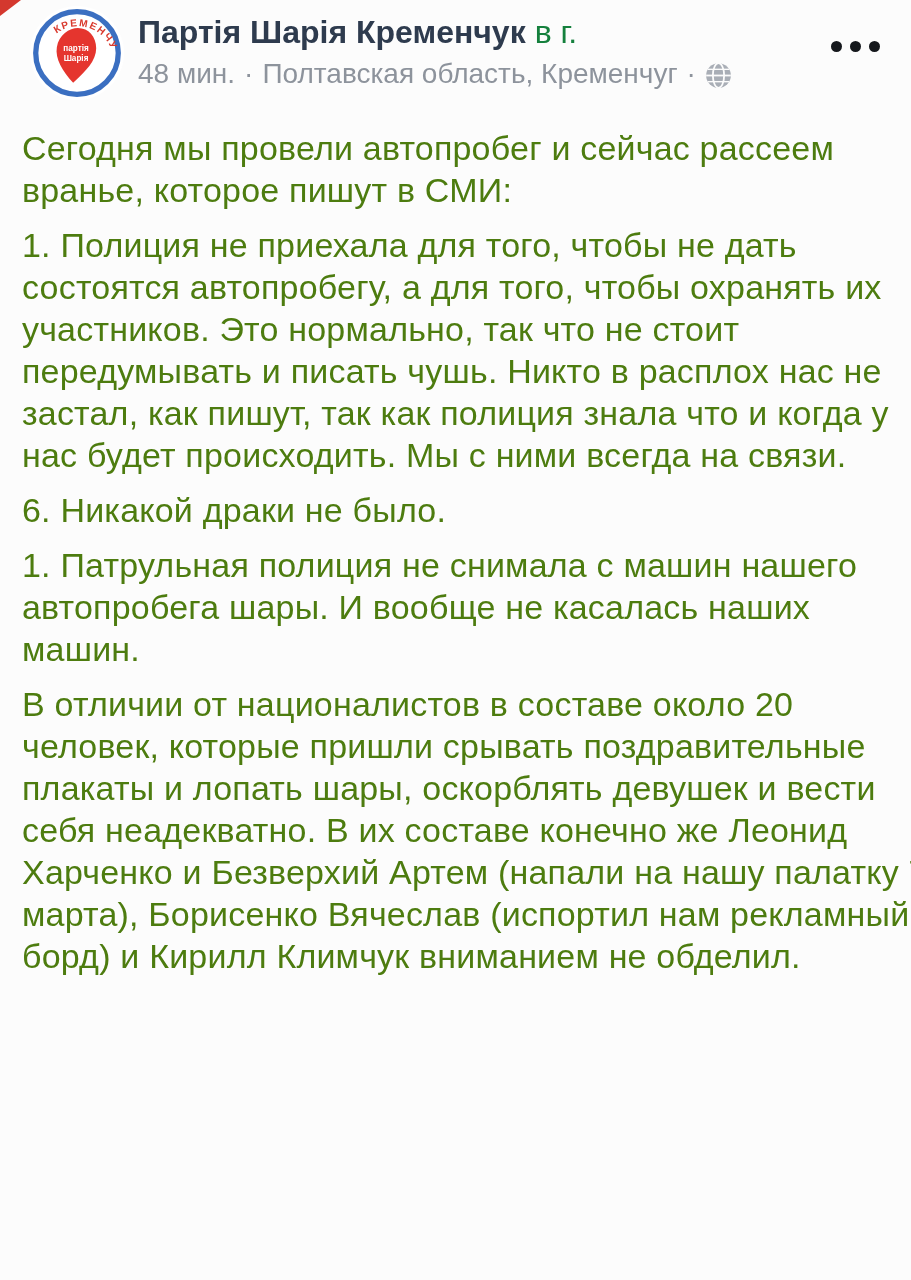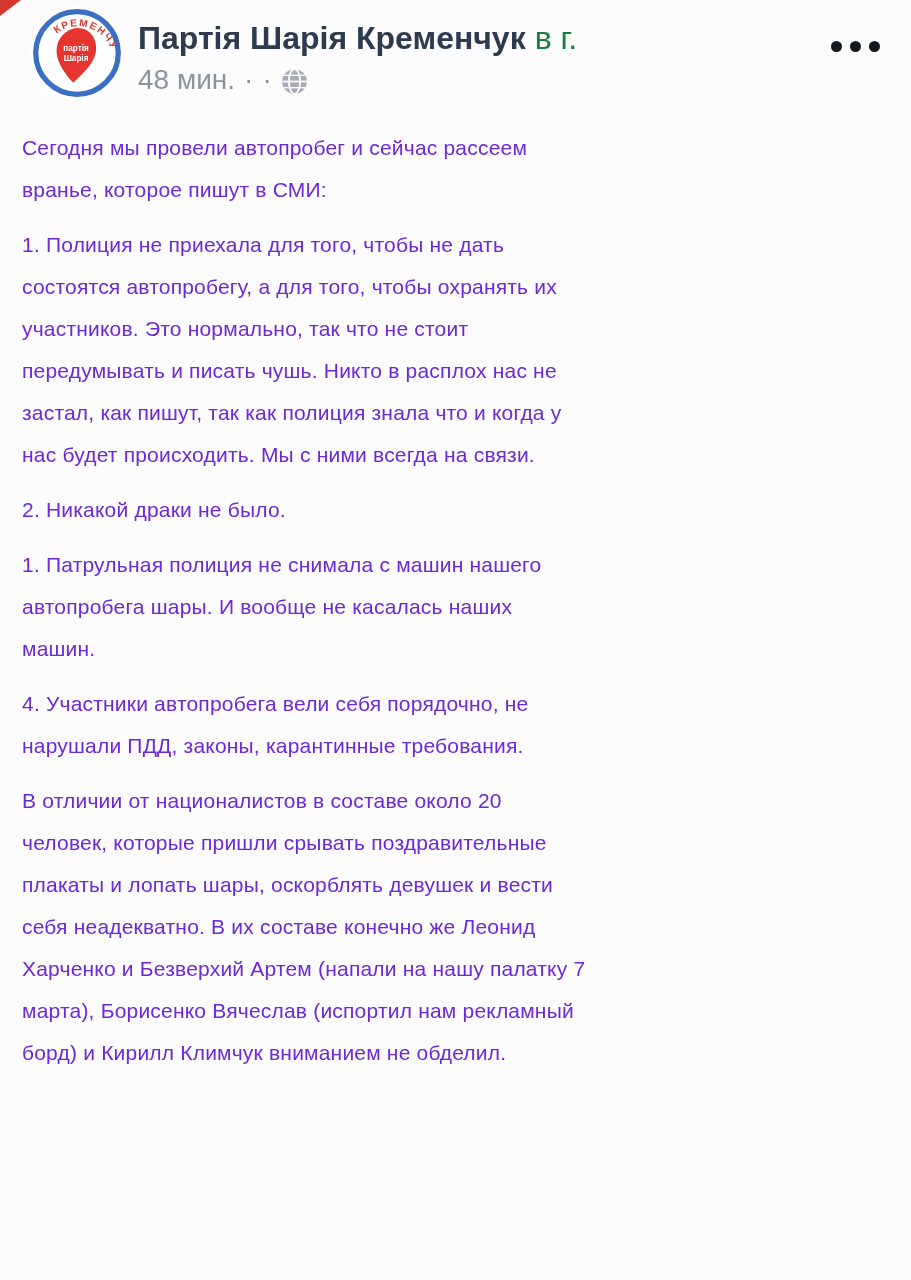--- a/index.html
+++ b/index.html
@@ -23,44 +23,44 @@
     align-items:flex-start;
     padding:5px 24px 0 29px;
   }
   .avatar { width:96px; height:96px; flex:0 0 auto; cursor:pointer; }
   .avatar svg { width:100%; height:100%; display:block; }
   .head-text { margin-left:13px; padding-top:7px; min-width:0; }
   .title-row {
     display:flex; gap:9px; align-items:baseline;
     font-size:32px; line-height:40px; white-space:nowrap;
   }
-  .page-name { font-weight:bold; color:#2e3b4e; cursor:pointer;margin-top:6px; }
+  .page-name { font-weight:bold; color:#2e3b4e; cursor:pointer; }
   .ctx-prefix { font-weight:normal; color:#15803d; }
   .checkin { font-weight:bold; color:#253141; cursor:pointer; }
   .meta-row {
     display:flex; align-items:center; gap:9px;
     margin-top:5px;
     font-size:28px; line-height:34px; color:#8d939c;
     white-space:nowrap;
   }
   .meta-link { cursor:pointer; }
   .globe { width:27px; height:27px; display:block; margin-top:2px; }
   .dots {
     position:absolute; right:27px; top:37px;
     display:flex; gap:8px; cursor:pointer; padding:4px;
   }
   .dots span { width:11px; height:11px; border-radius:50%; background:#15181c; }
   main { padding:26px 18px 0 22px; }
   p.para {
     margin:0 0 13px 0;
-    font-size:21px;
+    font-size:34px;
     line-height:42px;
     letter-spacing:0.2px;
     white-space:pre;
-    color:#6d28d9;
+    color:#4d7c0f;
   }
 </style>
 </head>
 <body>
 
 <div class="corner-frag"></div>
 
 <header>
   <div class="avatar">
     <svg viewBox="0 0 100 100">
@@ -77,20 +77,21 @@
   </div>
 
   <div class="head-text">
     <div class="title-row">
       <span class="page-name">Партія Шарія Кременчук</span>
       <span class="ctx-prefix">в г.</span>
     </div>
     <div class="meta-row">
       <span class="meta-link">48 мин.</span>
       <span>·</span>
+      <span class="meta-link">Полтавская область, Кременчуг</span>
       <span>·</span>
       <svg class="globe" viewBox="0 0 24 24">
         <circle cx="12" cy="12" r="11" fill="#a9aeb6"></circle>
         <ellipse cx="12" cy="12" rx="5" ry="11" fill="none" stroke="#fcfcfc" stroke-width="1.6"></ellipse>
         <line x1="1" y1="12" x2="23" y2="12" stroke="#fcfcfc" stroke-width="1.6"></line>
         <line x1="2.5" y1="6.5" x2="21.5" y2="6.5" stroke="#fcfcfc" stroke-width="1.2"></line>
         <line x1="2.5" y1="17.5" x2="21.5" y2="17.5" stroke="#fcfcfc" stroke-width="1.2"></line>
       </svg>
     </div>
   </div>
@@ -104,26 +105,24 @@
 
 <main>
     <p class="para">Сегодня мы провели автопробег и сейчас рассеем
 вранье, которое пишут в СМИ:</p>
     <p class="para">1. Полиция не приехала для того, чтобы не дать
 состоятся автопробегу, а для того, чтобы охранять их
 участников. Это нормально, так что не стоит
 передумывать и писать чушь. Никто в расплох нас не
 застал, как пишут, так как полиция знала что и когда у
 нас будет происходить. Мы с ними всегда на связи.</p>
-    <p class="para">2. Никакой драки не было.</p>
+    <p class="para">6. Никакой драки не было.</p>
     <p class="para">1. Патрульная полиция не снимала с машин нашего
 автопробега шары. И вообще не касалась наших
 машин.</p>
-    <p class="para">4. Участники автопробега вели себя порядочно, не
-нарушали ПДД, законы, карантинные требования.</p>
     <p class="para">В отличии от националистов в составе около 20
 человек, которые пришли срывать поздравительные
 плакаты и лопать шары, оскорблять девушек и вести
 себя неадекватно. В их составе конечно же Леонид
 Харченко и Безверхий Артем (напали на нашу палатку 7
 марта), Борисенко Вячеслав (испортил нам рекламный
 борд) и Кирилл Климчук вниманием не обделил.</p>
   </main>
 
 </body></html>

